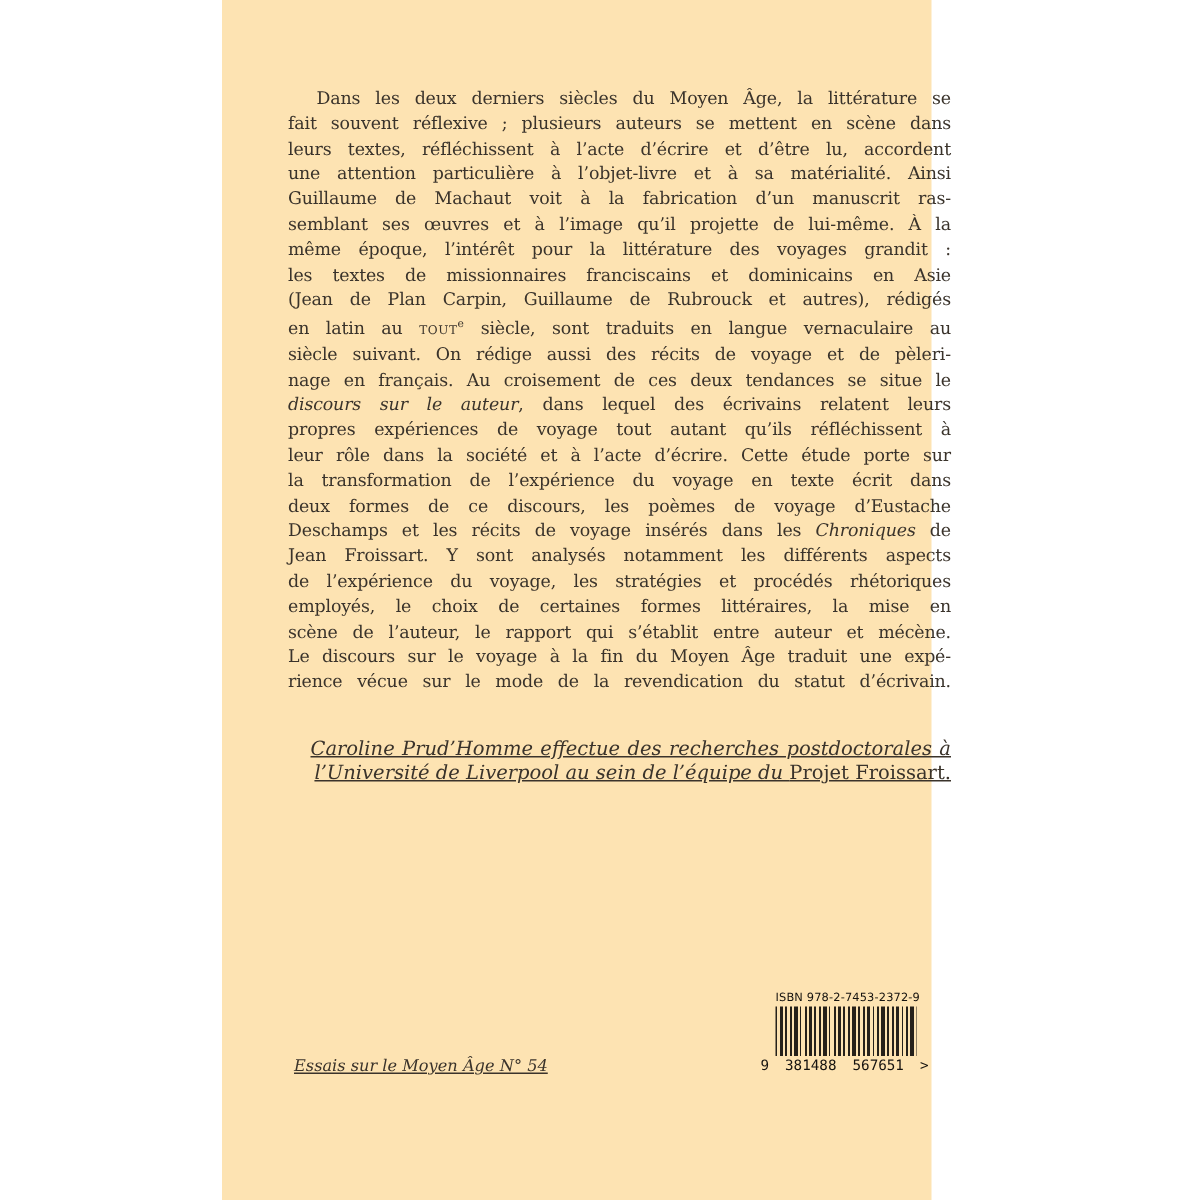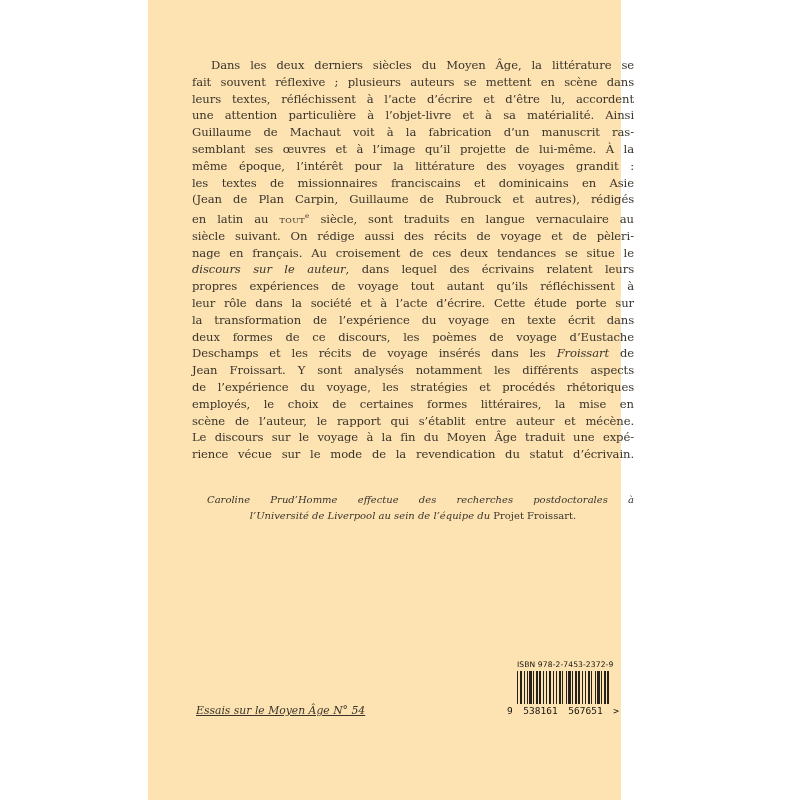--- a/index.html
+++ b/index.html
@@ -38,30 +38,31 @@
   }
   .seg { white-space: pre-line; }
   .sc { font-variant: small-caps; letter-spacing: 0.4px; }
   .sup { font-size: 0.62em; vertical-align: super; letter-spacing: 0; }
   .it { font-style: italic; }
   
   .bio {
     position: absolute;
     left: 44px; top: 492px;
     width: 442px;
-    font-size: 10px;
+    font-size: 13px;
     line-height: 16.4px;
     font-style: italic;
+    text-decoration: underline;
   }
   .bio-line1 {
     text-align: justify;
     text-align-last: justify;
     text-indent: 15px;
   }
-  .bio-line2 { text-align: center; }
+  .bio-line2 { text-align: right; }
   .roman { font-style: normal; }
   
   .barcode {
     position: absolute;
     left: 359px; top: 660px;
     width: 112px;
     color: #16130f;
   }
   .isbn-label {
     margin-left: 10px;
@@ -118,39 +119,39 @@
 les textes de missionnaires franciscains et dominicains en Asie
 (Jean de Plan Carpin, Guillaume de Rubrouck et autres), rédigés
 en latin au </span><span class="seg sc">tout</span><span class="seg sup">e</span><span class="seg"> siècle, sont traduits en langue vernaculaire au
 siècle suivant. On rédige aussi des récits de voyage et de pèleri-
 nage en français. Au croisement de ces deux tendances se situe le
 </span><span class="seg it">discours sur le auteur</span><span class="seg">, dans lequel des écrivains relatent leurs
 propres expériences de voyage tout autant qu’ils réfléchissent à
 leur rôle dans la société et à l’acte d’écrire. Cette étude porte sur
 la transformation de l’expérience du voyage en texte écrit dans
 deux formes de ce discours, les poèmes de voyage d’Eustache
-Deschamps et les récits de voyage insérés dans les </span><span class="seg it">Froissart</span><span class="seg"> de
+Deschamps et les récits de voyage insérés dans les </span><span class="seg it">Chroniques</span><span class="seg"> de
 Jean Froissart. Y sont analysés notamment les différents aspects
 de l’expérience du voyage, les stratégies et procédés rhétoriques
 employés, le choix de certaines formes littéraires, la mise en
 scène de l’auteur, le rapport qui s’établit entre auteur et mécène.
 Le discours sur le voyage à la fin du Moyen Âge traduit une expé-
 rience vécue sur le mode de la revendication du statut d’écrivain.</span></p>
 
     <div class="bio">
       <div class="bio-line1">Caroline Prud’Homme effectue des recherches postdoctorales à</div>
       <div class="bio-line2"><span>l’Université de Liverpool au sein de l’équipe du </span><span class="roman">Projet Froissart.</span></div>
     </div>
 
     <div class="barcode">
       <div class="isbn-label">ISBN  978-2-7453-2372-9</div>
       <div class="bars"></div>
       <div class="digits-row">
         <span>9</span>
-        <span>538161</span>
+        <span>381488</span>
         <span>567651</span>
         <span>&gt;</span>
       </div>
     </div>
 
     <div class="series">Essais sur le Moyen Âge N° 54</div>
 
   </div>
 </div>
 

